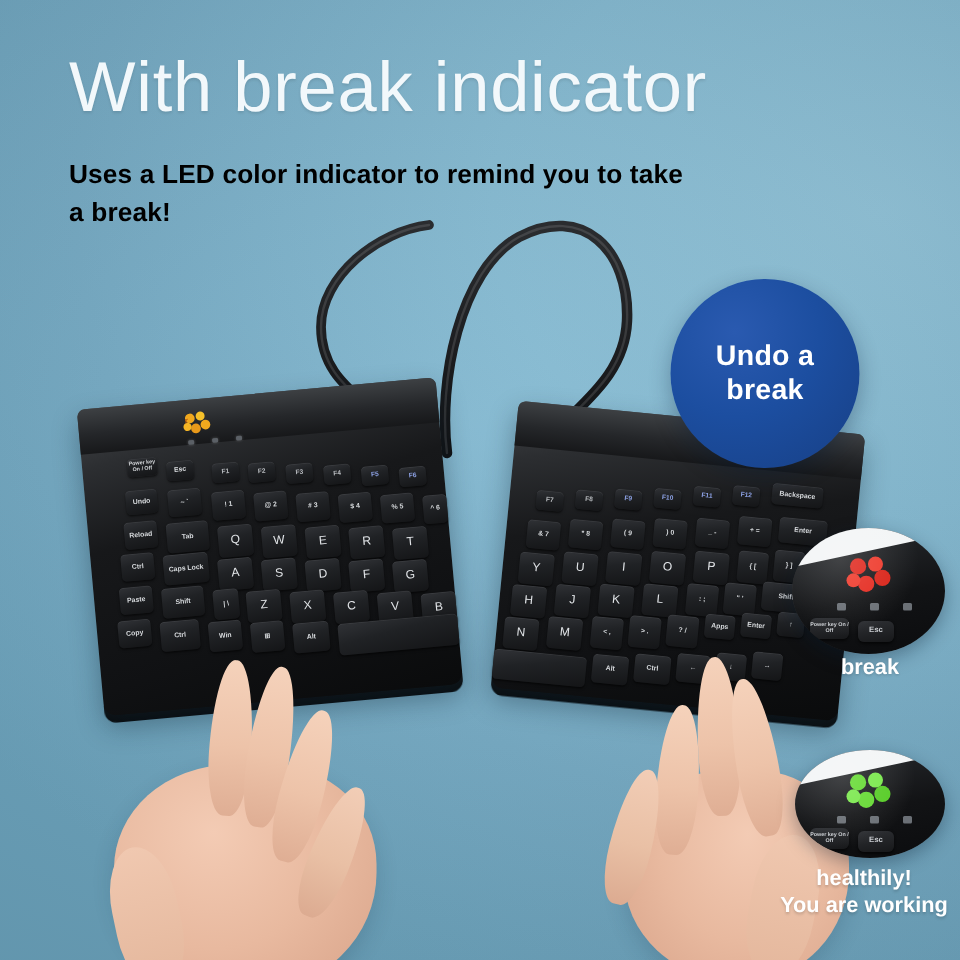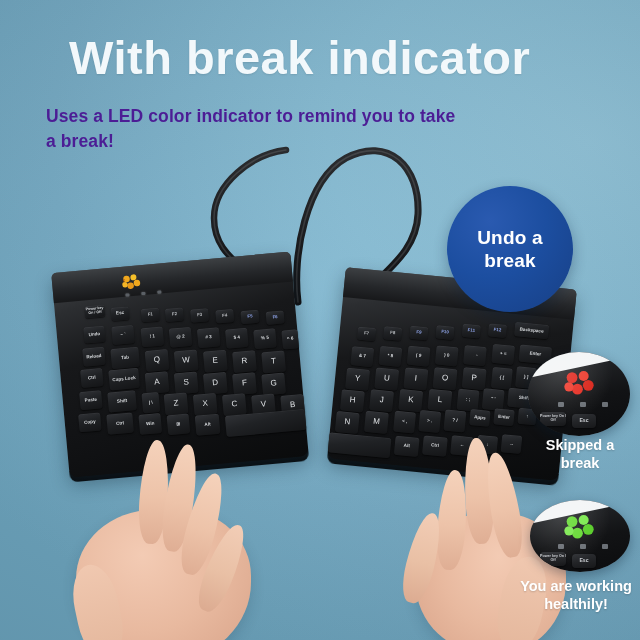--- a/index.html
+++ b/index.html
@@ -15,29 +15,28 @@
     background:
       radial-gradient(120% 90% at 92% 22%, #8fc2d8 0%, #84bad2 34%, #74aac4 70%, #6aa3bd 100%),
       linear-gradient(160deg,#6aa6bf 0%,#7cb3cb 45%,#78aec6 100%);
   }
   .bg-vig{position:absolute;inset:0;
     background:radial-gradient(110% 80% at 50% 45%, rgba(255,255,255,.06) 0%, rgba(0,0,0,.10) 100%);}
 
   
   .headline{
     position:absolute;left:46px;top:33px;
-    font-size:47px;line-height:1.06;font-weight:700;letter-spacing:.5px;
+    font-size:47px;line-height:1.06;font-weight:400;letter-spacing:.5px;
     color:#f2f8fb;white-space:nowrap;
     text-shadow:0 1px 2px rgba(0,0,0,.10);
-    margin-left:23px;
   }
   .subhead{
     position:absolute;left:46px;top:104px;width:420px;
     font-size:17.5px;line-height:1.42;font-weight:700;
-    color:#4c1d95;letter-spacing:.1px;
+    color:#000000;letter-spacing:.1px;
   }
 
   
   .cables{position:absolute;left:0;top:0;width:640px;height:640px;}
 
   
   .kb{position:absolute;}
   .kbL{left:60px;top:262px;width:240px;height:205px;
        transform:rotate(-5.2deg);transform-origin:50% 50%;}
   .kbR{left:336px;top:278px;width:232px;height:192px;
@@ -311,21 +310,20 @@
     <div class="m-leds" style="left:30px;top:50px;">
       <div class="m-led"></div>
       <div class="m-led"></div>
       <div class="m-led"></div>
     </div>
     <div class="m-key" style="left:12px;top:60px;width:26px;height:14px;font-size:3.6px;">Power key On / Off</div>
     <div class="m-key" style="left:44px;top:62px;width:24px;height:14px;">Esc</div>
     <div class="glow"></div>
   </div>
   <div class="mag-label" style="left:525px;top:437px;width:110px;">
-    <div>Skipped a</div>
     <div>break</div>
   </div>
 
   <div class="mag" style="left:530px;top:500px;width:100px;height:72px;">
     <div class="inner"></div>
     <div class="white-wedge"></div>
     <svg style="position:absolute;left:32px;top:14px;width:34px;height:26px;" viewBox="0 0 44 32" xmlns="http://www.w3.org/2000/svg">
       <circle cx="13" cy="9" r="7" fill="#63d930"></circle>
       <circle cx="28" cy="7" r="6.5" fill="#78e84a"></circle>
       <circle cx="34" cy="19" r="7" fill="#55cc24"></circle>
@@ -335,20 +333,20 @@
     <div class="m-leds" style="left:28px;top:44px;">
       <div class="m-led"></div>
       <div class="m-led"></div>
       <div class="m-led"></div>
     </div>
     <div class="m-key" style="left:10px;top:52px;width:26px;height:14px;font-size:3.6px;">Power key On / Off</div>
     <div class="m-key" style="left:42px;top:54px;width:24px;height:14px;">Esc</div>
     <div class="glow"></div>
   </div>
   <div class="mag-label" style="left:512px;top:578px;width:128px;">
+    <div>healthily!</div>
     <div>You are working</div>
-    <div>healthily!</div>
   </div>
 
   <div class="headline">With break indicator</div>
   <div class="subhead">Uses a LED color indicator to remind you to take a break!</div>
 
 </div>
 
 </body></html>

